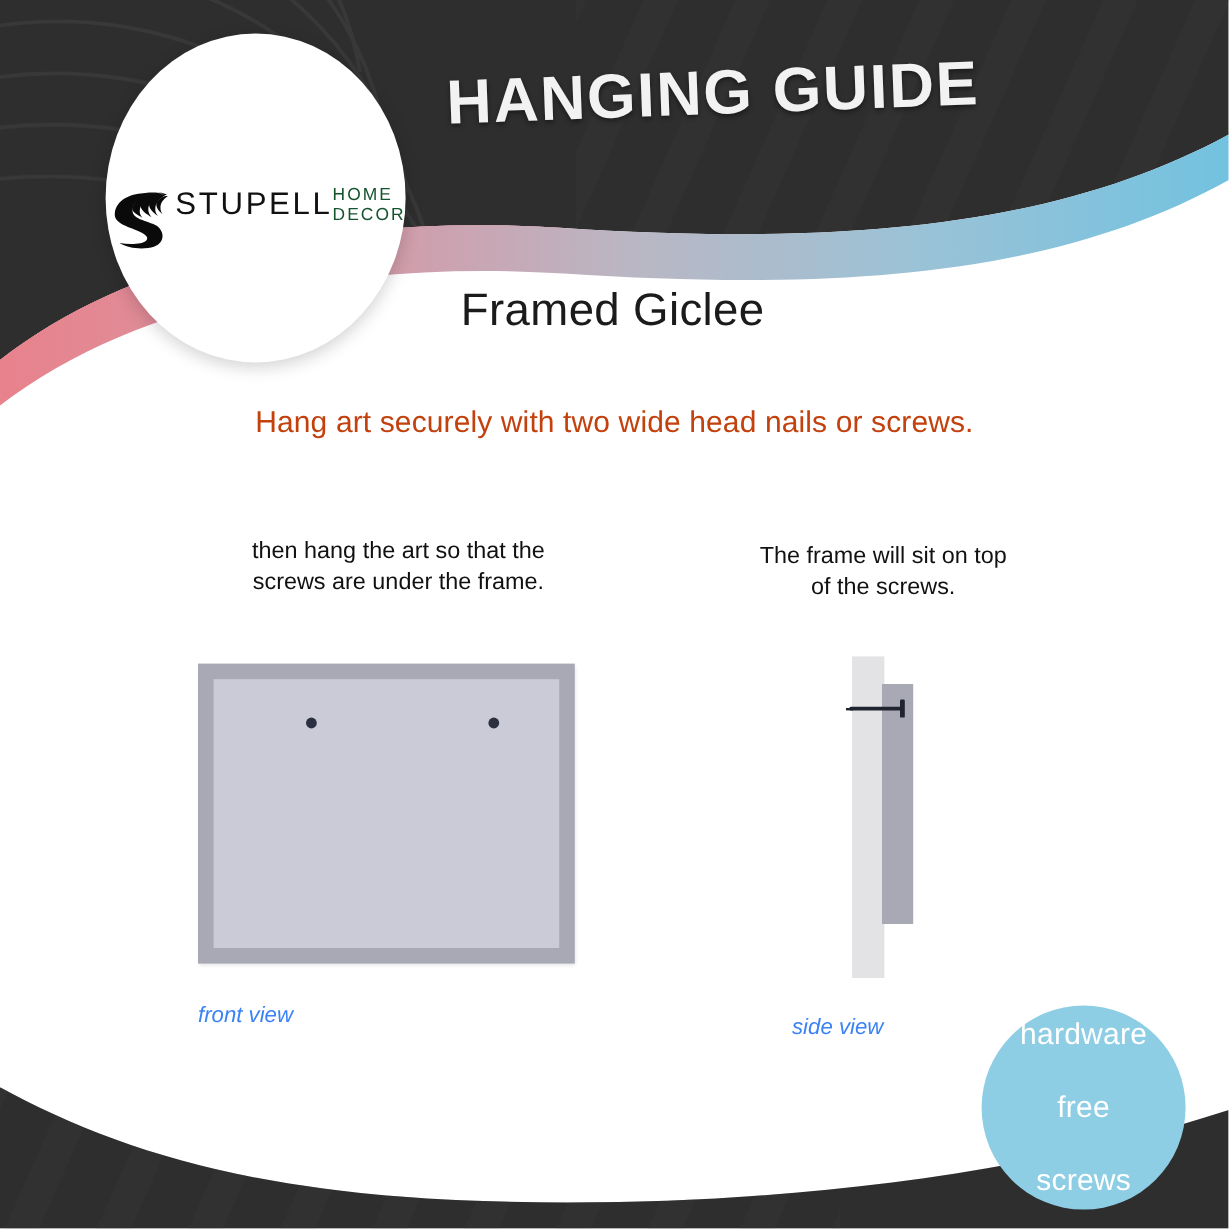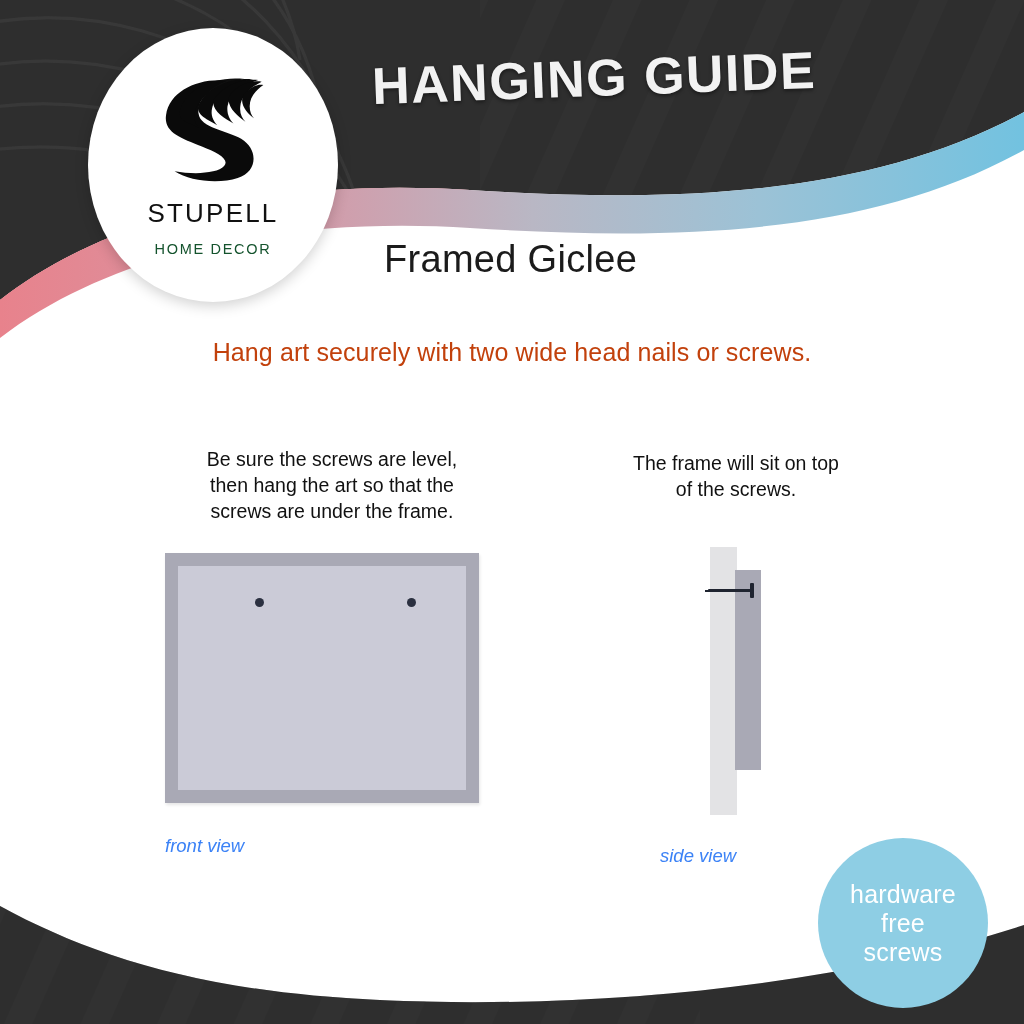--- a/index.html
+++ b/index.html
@@ -13,21 +13,21 @@
   #stage{position:absolute;inset:0;width:1024px;height:1024px;background:#fff;overflow:hidden;}
 
   
   .wave-layer{position:absolute;left:0;top:0;width:1024px;height:1024px;pointer-events:none;}
 
   
   .logo-badge{
     position:absolute;left:88px;top:28px;width:250px;height:274px;
     background:#ffffff;border-radius:50%;
     box-shadow:0 4px 14px rgba(0,0,0,0.18);
-    display:flex;flex-direction:column;align-items:center;justify-content:flex-start;
+    display:flex;flex-direction:row;align-items:center;justify-content:space-between;
     z-index:30;
   }
   .logo-mark{width:132px;height:128px;margin-top:34px;}
   .logo-name{
     font-size:26px;letter-spacing:2.2px;color:#111;margin-top:8px;
     font-family:"Liberation Sans", sans-serif;font-weight:400;
   }
   .logo-sub{
     font-size:14.5px;letter-spacing:1.7px;color:#14532d;margin-top:12px;
     font-family:"Liberation Sans", sans-serif;font-weight:400;
@@ -112,20 +112,21 @@
   }
   .lbl-front{left:165px;top:835px;width:314px;}
   .lbl-side{left:660px;top:845px;width:160px;}
 
   
   .hf-badge{
     position:absolute;left:818px;top:838px;width:170px;height:170px;
     border-radius:50%;background:#8ecee4;
     display:flex;flex-direction:column;align-items:center;justify-content:center;
     z-index:40;
+    gap:32px;
   }
   .hf-line{
     color:#ffffff;font-size:25px;line-height:29px;font-weight:400;
     letter-spacing:.2px;text-align:center;
   }
 </style>
 </head>
 <body>
 
 <div id="stage">
@@ -210,21 +211,20 @@
       </g>
     </svg>
     <div class="logo-name">STUPELL</div>
     <div class="logo-sub">HOME DECOR</div>
   </div>
 
   <div class="subtitle">Framed Giclee</div>
   <div class="lead">Hang art securely with two wide head nails or screws.</div>
 
   <div class="cap cap-left">
-    <div>Be sure the screws are level,</div>
     <div>then hang the art so that the</div>
     <div>screws are under the frame.</div>
   </div>
 
   <div class="cap cap-right">
     <div>The frame will sit on top</div>
     <div>of the screws.</div>
   </div>
 
   <div class="front-frame">

